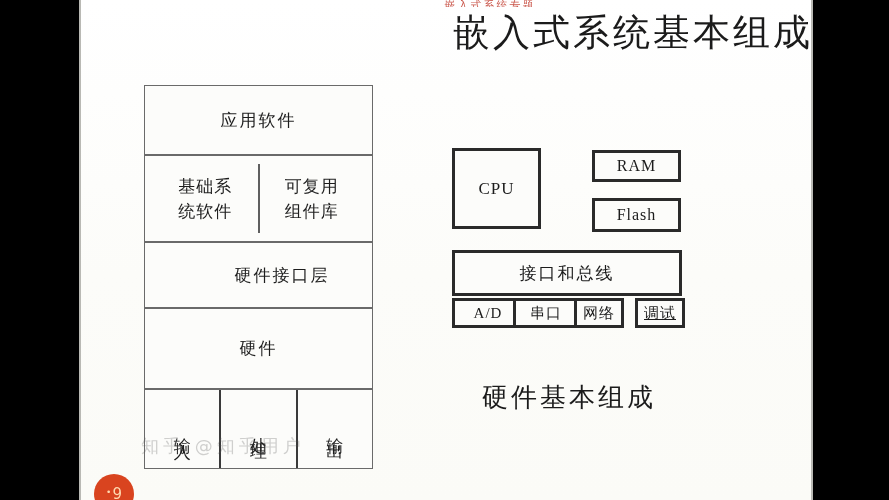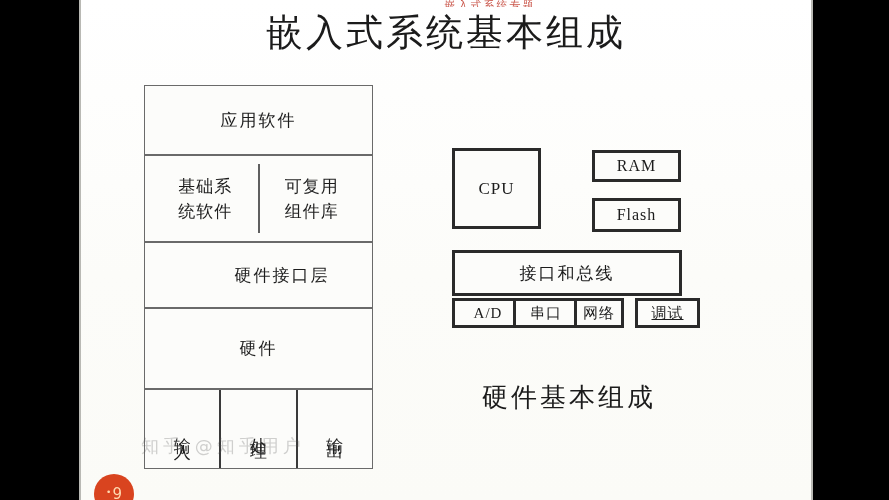--- a/index.html
+++ b/index.html
@@ -75,21 +75,21 @@
     white-space: nowrap;
     text-align: center;
     opacity: .85;
   }
 
   #slide-title {
     position: absolute;
     left: 0;
     top: 8px;
     width: 734px;
-    text-align: center;
+    text-align: right;
     font-size: 37px;
     line-height: 50px;
     color: #1b1b1b;
     letter-spacing: 3px;
     font-family: "DejaVu Serif", "Liberation Serif", serif;
     font-weight: 400;
   }
 
   
   .bx {
@@ -164,21 +164,21 @@
 
   .periph {
     top: 298px;
     height: 30px;
     font-size: 15px;
     letter-spacing: 1px;
   }
   #periph-ad   { left: 373px; width: 72px; }
   #periph-uart { left: 434px; width: 66px; }
   #periph-net  { left: 495px; width: 50px; }
-  #periph-dbg  { left: 556px; width: 65px; text-decoration: underline; }
+  #periph-dbg  { left: 556px; width: 50px; text-decoration: underline; }
 
   #hw-caption {
     position: absolute;
     left: 340px;
     top: 380px;
     width: 300px;
     text-align: center;
     font-size: 26px;
     letter-spacing: 3px;
     color: #1b1b1b;

